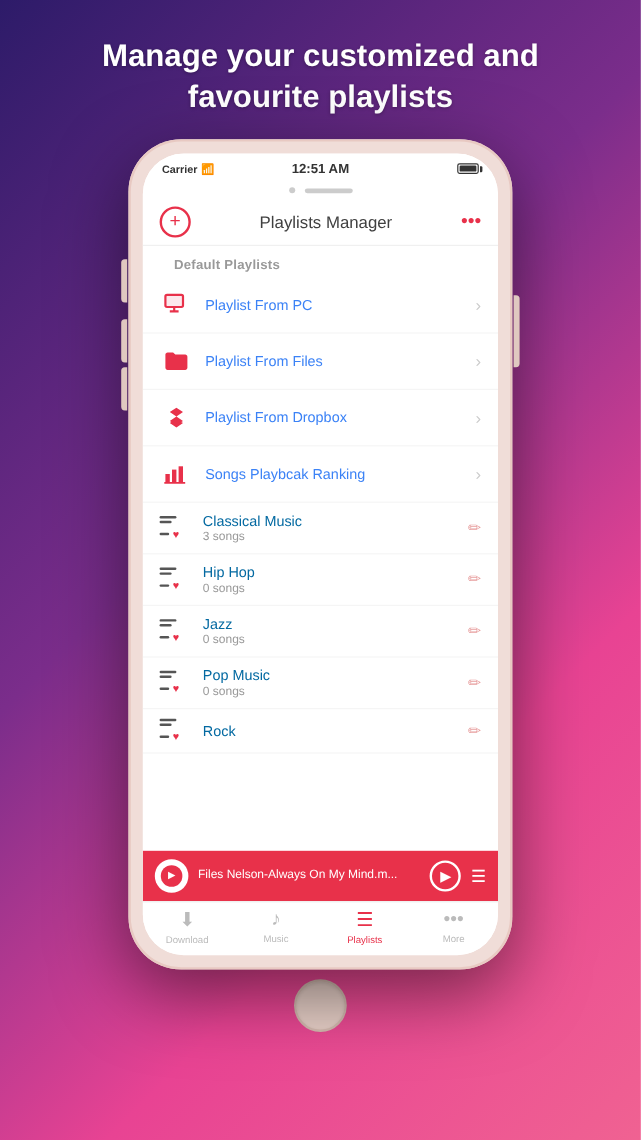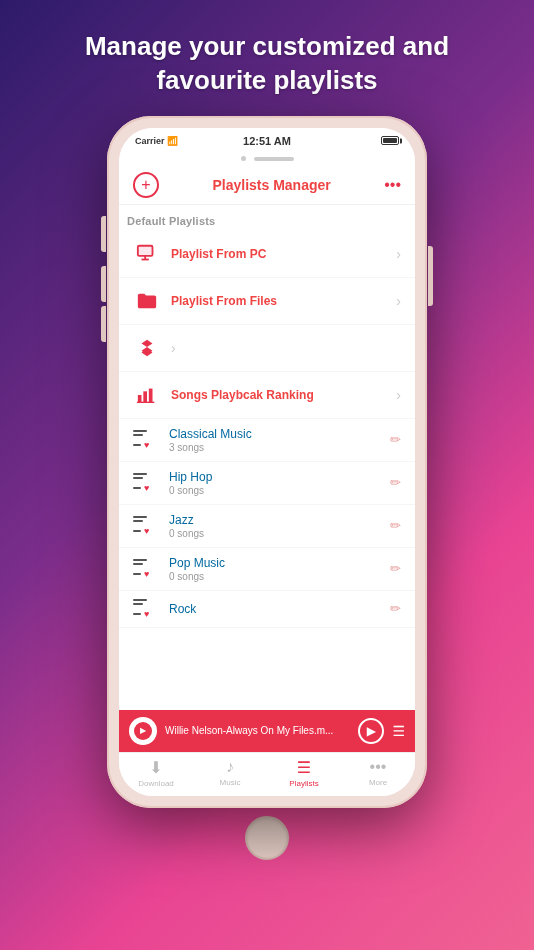--- a/index.html
+++ b/index.html
@@ -180,43 +180,43 @@
       display: flex;
       align-items: center;
       justify-content: center;
       color: #e8314a;
       font-size: 16px;
       cursor: pointer;
     }
 
     .header-title {
       font-size: 14px;
-      font-weight: 700;
-      color: #ef4444;
+      font-weight: 400;
+      color: #404040;
     }
 
     .header-more {
       color: #e8314a;
       font-size: 16px;
       cursor: pointer;
     }
 
     
     .app-content {
       flex: 1;
       overflow-y: auto;
       overflow-x: hidden;
       background: white;
     }
 
     .section-header {
       font-size: 11px;
       color: #999;
       font-weight: 600;
-      padding: 10px 8px 4px;
+      padding: 10px 26px 4px;
       text-transform: none;
       letter-spacing: 0.2px;
     }
 
     .playlist-item {
       display: flex;
       align-items: center;
       padding: 9px 14px;
       border-bottom: 1px solid #f5f5f5;
       cursor: pointer;
@@ -233,22 +233,22 @@
     }
 
     .playlist-icon svg {
       width: 22px;
       height: 22px;
     }
 
     .playlist-item-text {
       flex: 1;
       font-size: 12px;
-      color: #ef4444;
-      font-weight: 700;
+      color: #3b82f6;
+      font-weight: 400;
     }
 
     .playlist-chevron {
       color: #ccc;
       font-size: 14px;
     }
 
     
     .custom-playlist-item {
       display: flex;
@@ -465,20 +465,21 @@
         <span class="playlist-item-text">Playlist From Files</span>
         <span class="playlist-chevron">›</span>
       </div>
 
       <div class="playlist-item">
         <div class="playlist-icon">
           <svg viewBox="0 0 24 24" fill="#e8314a" width="20" height="20">
             <path d="M12 3L6 7l6 4-6 4 6 4 6-4-6-4 6-4-6-4zm-6 14l6 4 6-4-6-4-6 4z"></path>
           </svg>
         </div>
+        <span class="playlist-item-text">Playlist From Dropbox</span>
         <span class="playlist-chevron">›</span>
       </div>
 
       <div class="playlist-item">
         <div class="playlist-icon">
           <svg viewBox="0 0 24 24" width="20" height="20">
             <rect x="2" y="12" width="4" height="8" fill="#e8314a"></rect>
             <rect x="8" y="8" width="4" height="12" fill="#e8314a"></rect>
             <rect x="14" y="5" width="4" height="15" fill="#e8314a"></rect>
             <line x1="1" y1="20" x2="20" y2="20" stroke="#e8314a" stroke-width="1.5"></line>
@@ -589,21 +590,21 @@
       </div>
 
     </div>
 
     <div class="player-bar">
       <div class="player-thumb">
         <div class="player-thumb-inner">
           <span style="color:white; font-size:8px;">▶</span>
         </div>
       </div>
-      <span class="player-track">Willie Nelson-Always On My Files.m...</span>
+      <span class="player-track">Files Nelson-Always On My Mind.m...</span>
       <div class="player-play-btn">▶</div>
       <div class="player-menu-btn">☰</div>
     </div>
 
     <div class="tab-bar">
       <div class="tab-item">
         <span class="tab-icon">⬇</span>
         <span class="tab-label">Download</span>
       </div>
       <div class="tab-item">

